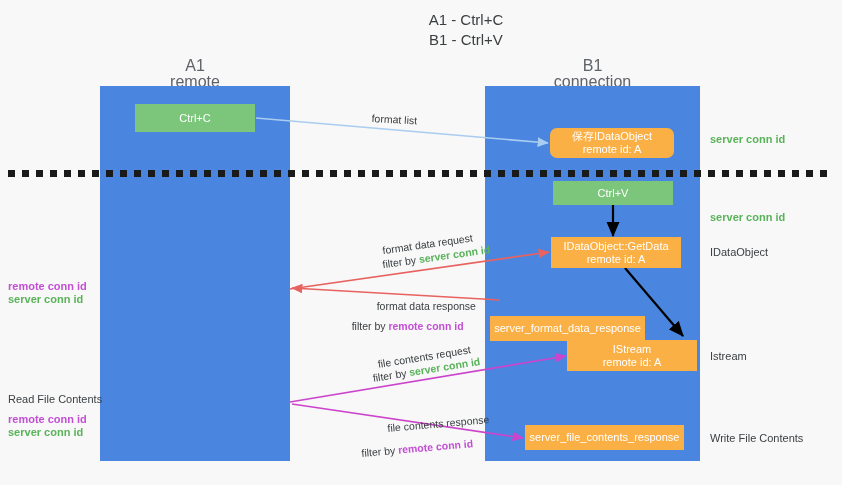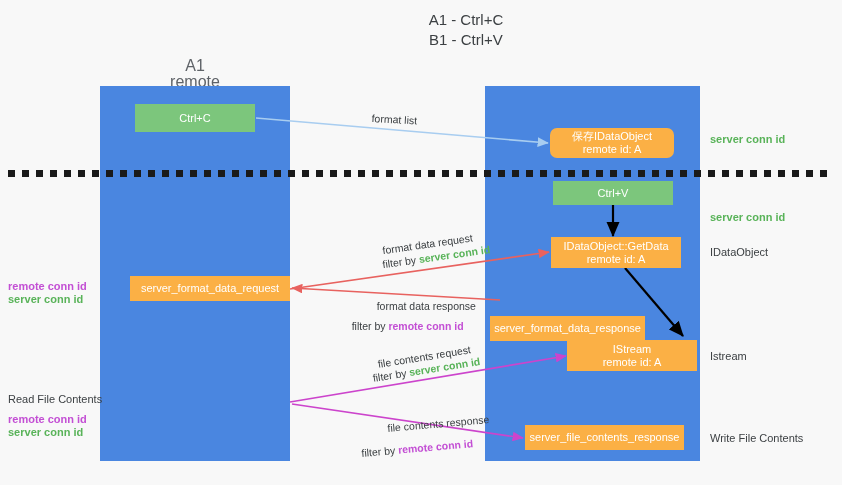--- a/index.html
+++ b/index.html
@@ -114,20 +114,22 @@
 </head>
 <body>
 
 <div id="stage">
 
   <div class="title">A1 - Ctrl+C
 B1 - Ctrl+V</div>
 
   <div class="lane-head" style="left:100px; top:58px; width:190px;">A1
 remote</div>
+  <div class="lane-head" style="left:485px; top:58px; width:215px;">B1
+connection</div>
 
   <div class="lane" style="left:100px; top:86px; width:190px; height:375px;"></div>
   <div class="lane" style="left:485px; top:86px; width:215px; height:375px;"></div>
 
   <svg class="overlay" viewBox="0 0 842 485">
     <defs>
       <marker id="ah-blue" markerWidth="7" markerHeight="6" refX="6.5" refY="3" orient="auto">
         <path d="M0,0 L7,3 L0,6 z" fill="#a8cdf0"></path>
       </marker>
       <marker id="ah-red" markerWidth="7" markerHeight="6" refX="6.5" refY="3" orient="auto">
@@ -163,21 +165,20 @@
   <div class="box green" style="left:135px; top:104px; width:120px; height:28px;">Ctrl+C</div>
 
   <div class="box orange" style="left:550px; top:128px; width:124px; height:30px;border-radius:7px;">保存IDataObject
 remote id: A</div>
 
   <div class="box green" style="left:553px; top:181px; width:120px; height:24px;">Ctrl+V</div>
 
   <div class="box orange" style="left:551px; top:237px; width:130px; height:31px;">IDataObject::GetData
 remote id: A</div>
 
-  <div class="box orange" style="left:130px; top:276px; width:160px; height:25px;">server_format_data_request</div>
 
   <div class="box orange" style="left:490px; top:288px; width:155px; height:25px;margin-top:28px;">server_format_data_response</div>
 
   <div class="box orange" style="left:567px; top:340px; width:130px; height:31px;">IStream
 remote id: A</div>
 
 
   <div class="box orange" style="left:525px; top:425px; width:159px; height:25px;">server_file_contents_response</div>
 
   <div class="anno green-txt" style="left:710px; top:132px;">server conn id</div>

